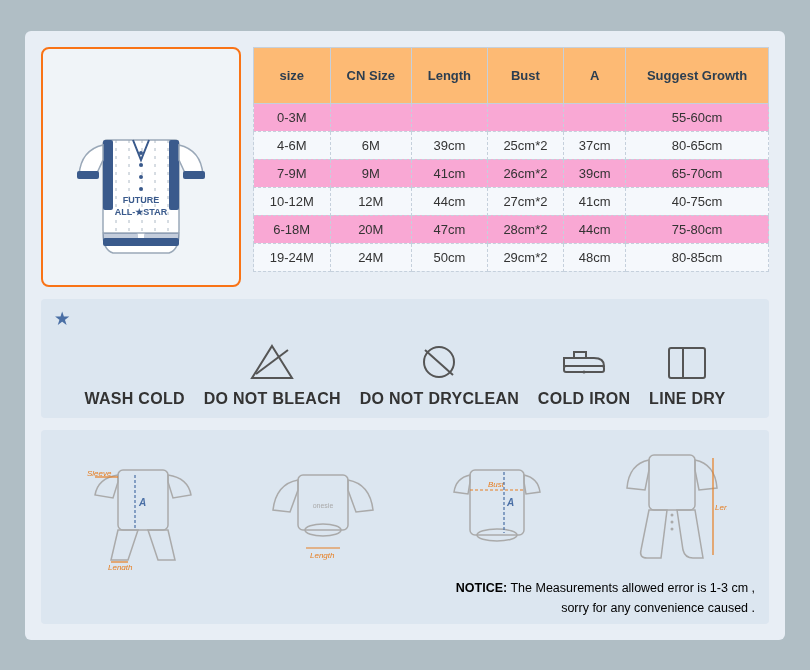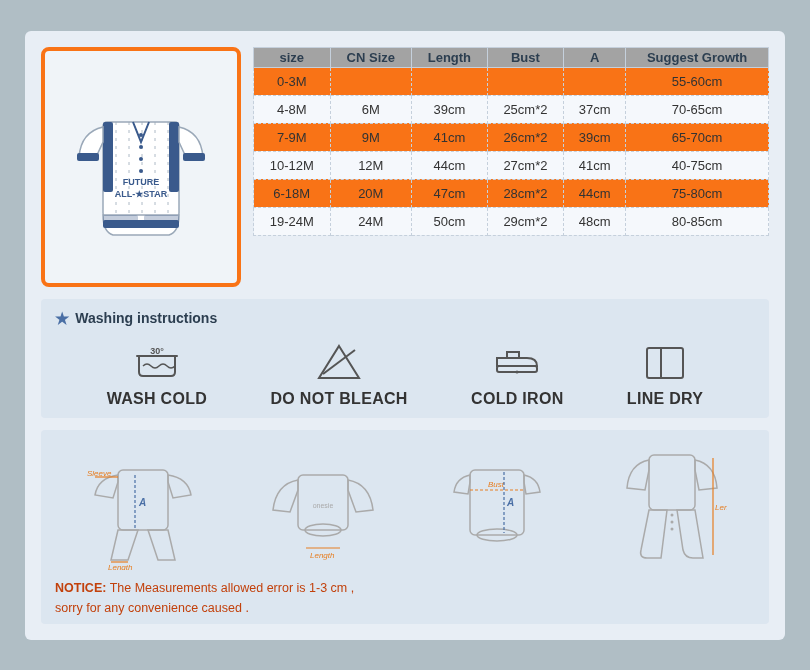--- a/index.html
+++ b/index.html
@@ -24,56 +24,56 @@
     
     .top-section {
       display: flex;
       gap: 12px;
       align-items: flex-start;
     }
     .product-image {
       width: 200px;
       min-width: 200px;
       height: 240px;
-      border: 4px solid #f97316;
+      border: 2px solid #f97316;
       border-radius: 8px;
       background: #f0f4f8;
       display: flex;
-      align-items: center;
+      align-items: flex-end;
       justify-content: center;
       overflow: hidden;
     }
     
     .romper-svg {
       width: 160px;
       height: 200px;
     }
     
     .size-table {
       flex: 1;
     }
     table {
       width: 100%;
       border-collapse: collapse;
       font-size: 13px;
     }
     table th {
-      background: #a3a3a3;
-      padding: 2px 10px;
+      background: #fdba74;
+      padding: 20px 10px;
       text-align: center;
       font-weight: 600;
       color: #2c3e50;
       border: 1px solid #c5d0dc;
     }
     table td {
       padding: 6px 10px;
       text-align: center;
       color: #333;
       border: 1px dashed #c5d0dc;
-      background: #f97316;
+      background: #f9a8d4;
     }
     table tr:nth-child(even) td {
       background: #f5f8fc;
     }
     
     .washing-section {
       background: #dce6f0;
       border-radius: 4px;
       padding: 10px 14px;
     }
@@ -129,23 +129,23 @@
       padding: 0 10px;
       gap: 28px;
     }
     .measure-item {
       display: flex;
       flex-direction: column;
       align-items: center;
       position: relative;
     }
     .notice-text {
-      text-align: left;
+      text-align: right;
       font-size: 12.5px;
-      color: #c2410c;
+      color: #000000;
       margin-top: 8px;
       line-height: 1.6;
     }
     .notice-label {
       font-weight: 700;
     }
     .brand-footer {
       text-align: center;
       font-size: 16px;
       font-weight: 700;
@@ -223,26 +223,26 @@
         <tbody id="table-body">
         <tr>
               <td>0-3M</td>
               <td></td>
               <td></td>
               <td></td>
               <td></td>
               <td>55-60cm</td>
             </tr>
             <tr>
-              <td>4-8M</td>
+              <td>4-6M</td>
               <td>6M</td>
               <td>39cm</td>
               <td>25cm*2</td>
               <td>37cm</td>
-              <td>70-65cm</td>
+              <td>80-65cm</td>
             </tr>
             <tr>
               <td>7-9M</td>
               <td>9M</td>
               <td>41cm</td>
               <td>26cm*2</td>
               <td>39cm</td>
               <td>65-70cm</td>
             </tr>
             <tr>
@@ -270,52 +270,46 @@
               <td>80-85cm</td>
             </tr>
           </tbody>
       </table>
     </div>
   </div>
 
   <div class="washing-section">
     <div class="washing-title">
       <span class="star-icon">★</span>
-      <span>Washing instructions</span>
     </div>
     <div class="washing-icons">
 
       <div class="wash-item">
-        <div class="wash-icon-box">
-          <svg width="48" height="40" viewBox="0 0 48 40">
-
-            <path d="M6 14 L6 30 Q6 34 10 34 L38 34 Q42 34 42 30 L42 14 Z" fill="none" stroke="#555" stroke-width="2"></path>
-
-            <path d="M10 24 Q14 20 18 24 Q22 28 26 24 Q30 20 34 24 Q38 28 42 24" fill="none" stroke="#555" stroke-width="1.5"></path>
-
-            <path d="M4 14 L6 14" stroke="#555" stroke-width="2" stroke-linecap="round"></path>
-
-            <path d="M42 14 L44 14" stroke="#555" stroke-width="2" stroke-linecap="round"></path>
-
-            <text x="24" y="12" text-anchor="middle" font-size="9" fill="#555" font-weight="bold">30°</text>
-          </svg>
-        </div>
         <span class="wash-label">WASH COLD</span>
       </div>
 
       <div class="wash-item">
         <div class="wash-icon-box">
           <svg width="48" height="40" viewBox="0 0 48 40">
             <polygon points="24,4 44,36 4,36" fill="none" stroke="#555" stroke-width="2"></polygon>
             <line x1="8" y1="32" x2="40" y2="8" stroke="#555" stroke-width="2"></line>
           </svg>
         </div>
         <span class="wash-label">DO NOT BLEACH</span>
       </div>
 
+      <div class="wash-item">
+        <div class="wash-icon-box">
+          <svg width="48" height="40" viewBox="0 0 48 40">
+            <circle cx="24" cy="20" r="15" fill="none" stroke="#555" stroke-width="2"></circle>
+            <line x1="10" y1="8" x2="38" y2="33" stroke="#555" stroke-width="2"></line>
+          </svg>
+        </div>
+        <span class="wash-label">DO NOT DRYCLEAN</span>
+      </div>
 
       <div class="wash-item">
         <div class="wash-icon-box">
           <svg width="52" height="40" viewBox="0 0 52 40">
 
             <path d="M6 16 L36 16 Q46 16 46 24 L6 24 Z" fill="none" stroke="#555" stroke-width="2"></path>
             <rect x="6" y="24" width="40" height="6" rx="2" fill="none" stroke="#555" stroke-width="2"></rect>
 
             <path d="M16 16 L16 10 L28 10 L28 16" fill="none" stroke="#555" stroke-width="2"></path>
 

